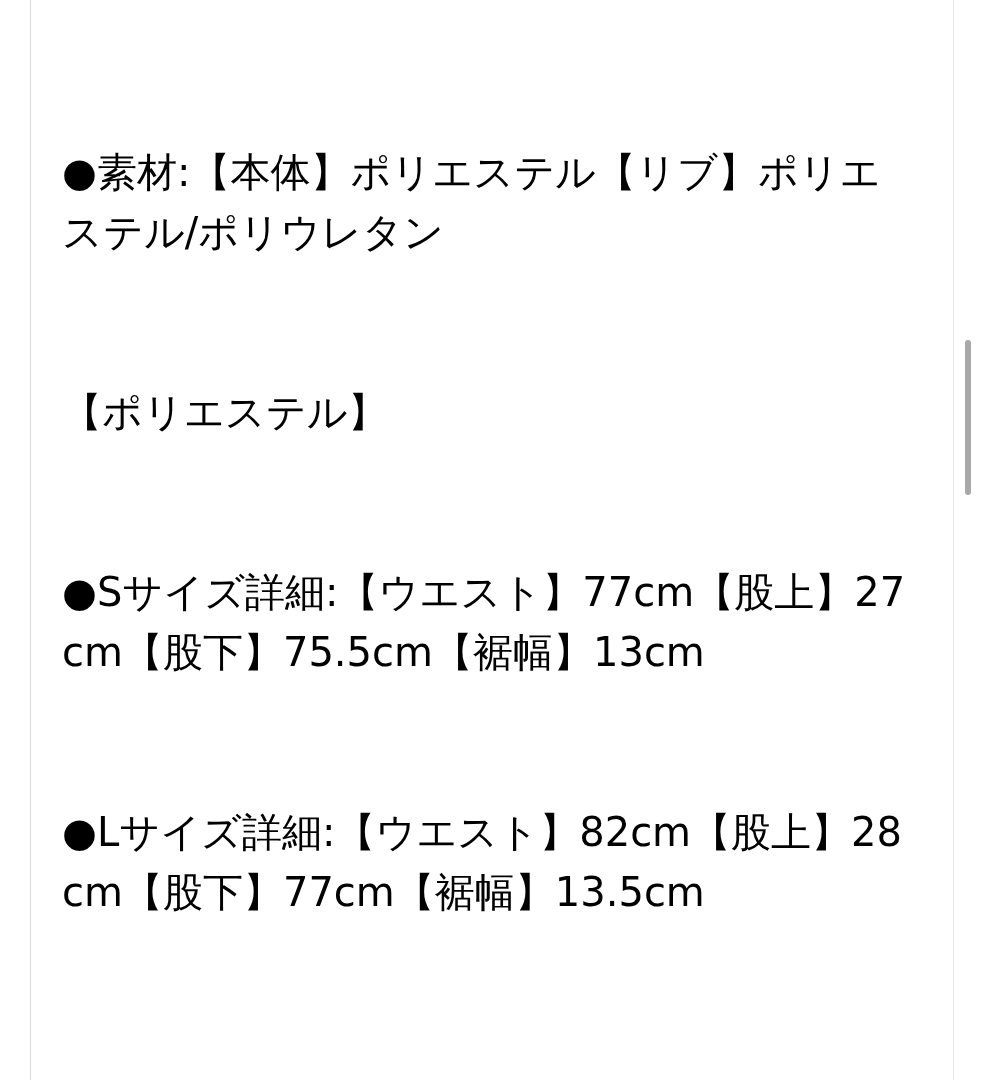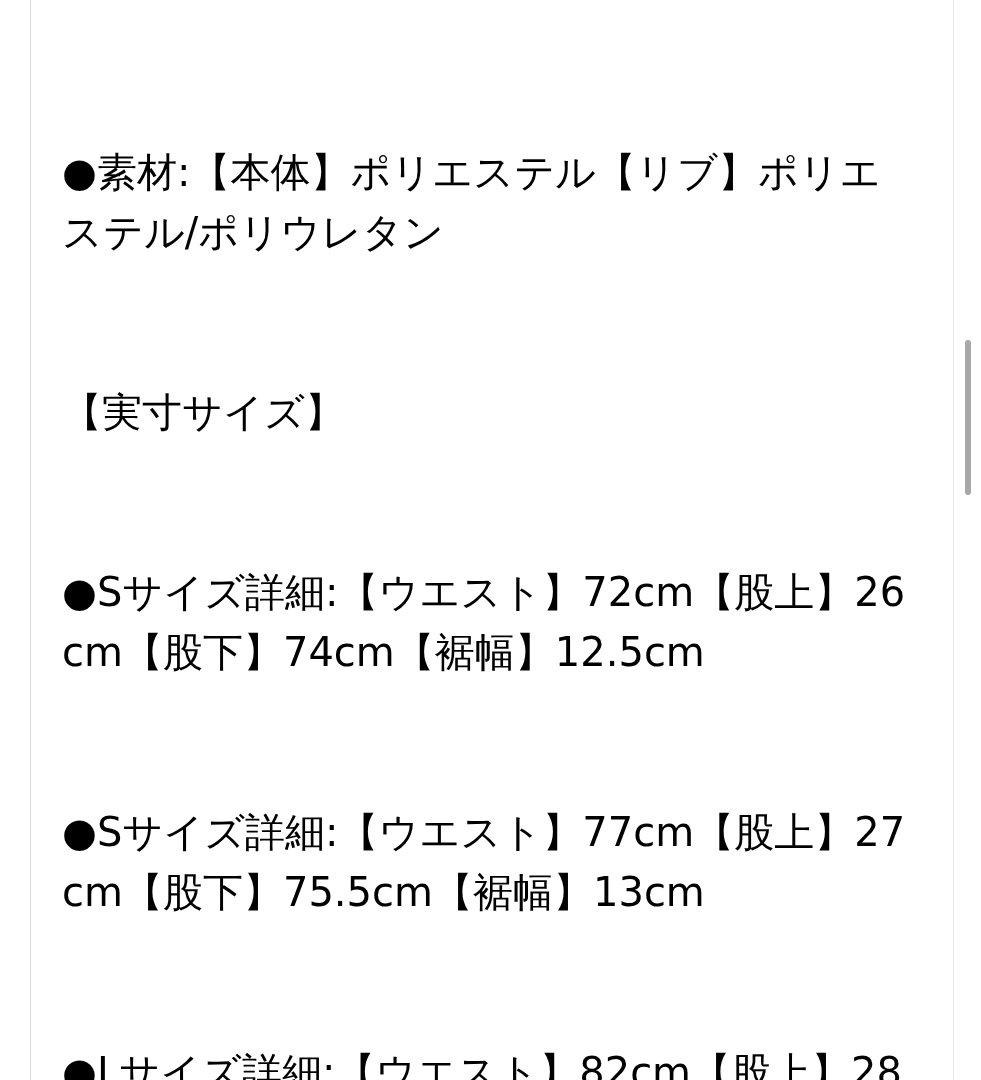--- a/index.html
+++ b/index.html
@@ -75,22 +75,21 @@
 </head>
 <body>
 
 <div class="page">
 
   <div class="left-rule"></div>
   <div class="right-rule"></div>
 
   <div class="content">
     <p class="para">●素材:【本体】ポリエステル【リブ】ポリエステル/ポリウレタン</p>
-    <p class="para">【実寸サイズ】</p>
-    <p class="para">●Sサイズ詳細:【ウエスト】72cm【股上】26cm【股下】74cm【裾幅】12.5cm</p>
+    <p class="para">【ポリエステル】</p>
     <p class="para">●Sサイズ詳細:【ウエスト】77cm【股上】27cm【股下】75.5cm【裾幅】13cm</p>
     <p class="para">●Lサイズ詳細:【ウエスト】82cm【股上】28cm【股下】77cm【裾幅】13.5cm</p>
     
     
     
   </div>
 
   <div class="scrollbar-track">
     <div class="scrollbar-thumb"></div>
   </div>

